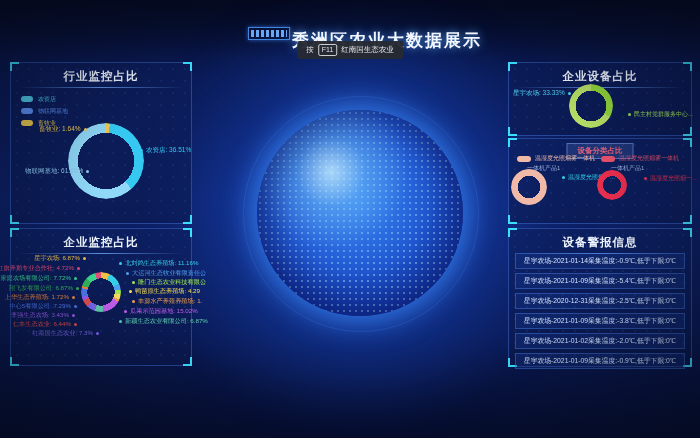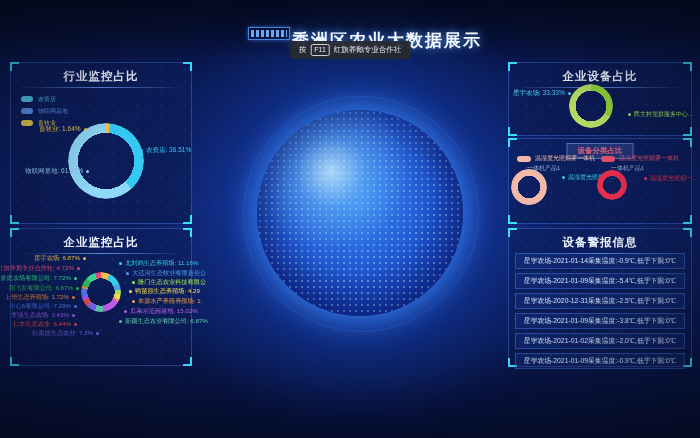--- a/index.html
+++ b/index.html
@@ -94,21 +94,21 @@
 </head>
 <body>
 
 <div id="stage">
 
   <div class="logo"></div>
   <h1 class="main-title">秀洲区农业大数据展示</h1>
   <div class="toast">
     <span>按</span>
     <span class="key">F11</span>
-    <span>红旗养鹅专业合作社</span>
+    <span>红南国生态农业</span>
   </div>
 
   <div class="globe-ring"></div>
   <div class="globe"></div>
 
   <section class="panel p-industry">
     <i class="corners"></i>
     <h2 class="ptitle">行业监控占比</h2>
     <i class="pline"></i>
     <ul class="legend">

